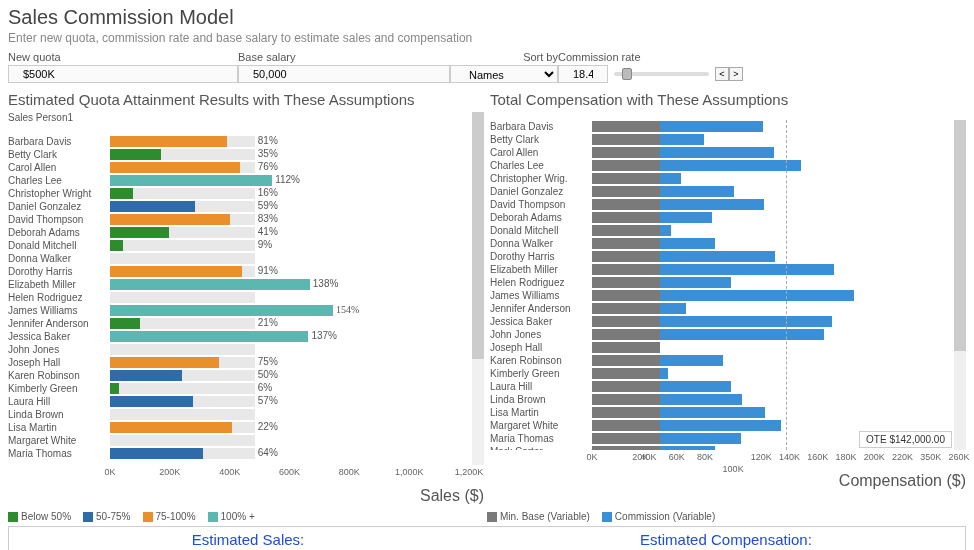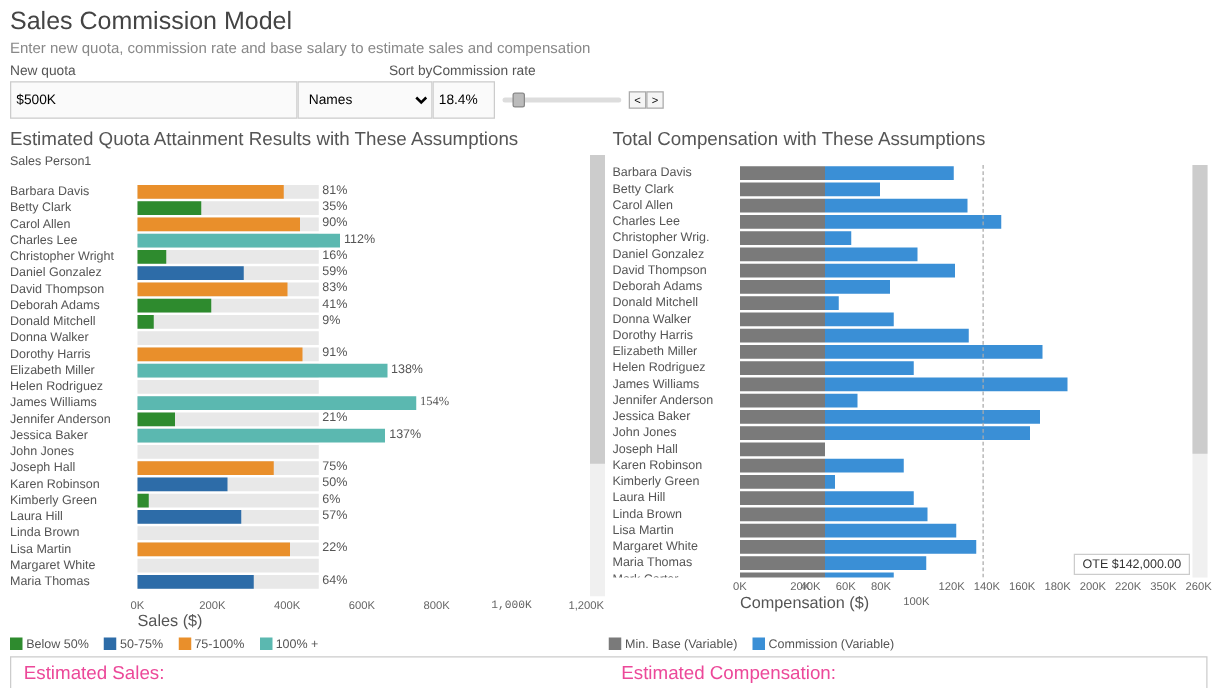--- a/index.html
+++ b/index.html
@@ -3,21 +3,21 @@
 <meta charset="utf-8">
 <style>
 * { box-sizing: border-box; margin: 0; padding: 0; }
 body { font-family: Arial, Helvetica, sans-serif; font-size: 11px; color: #333; background: #fff; width: 974px; }
 .container { padding: 6px 8px; }
 .title { font-size: 20px; font-weight: 400; color: #444; margin-bottom: 2px; }
 .subtitle { font-size: 12px; color: #888; margin-bottom: 6px; }
 .controls { display: flex; gap: 0; margin-bottom: 8px; }
 .control { display: flex; flex-direction: column; }
 .control-label { font-size: 11px; color: #555; margin-bottom: 2px; }
-.control input, .control select { border: 1px solid #ccc; padding: 2px 4px; font-size: 11px; background: #fafafa; height: 30px; }
+.control input, .control select { border: 1px solid #ccc; padding: 2px 14px; font-size: 11px; background: #fafafa; height: 18px; }
 .c-quota { width: 230px; }
 .c-salary { width: 212px; }
 .c-sort { width: 108px; align-items: flex-end; }
 .c-sort select { width: 100%; }
 .c-rate { width: 200px; }
 .rate-row { display: flex; align-items: center; gap: 6px; }
 .rate-row input { width: 50px; }
 .slider { position: relative; width: 95px; height: 4px; background: #ddd; border-radius: 2px; }
 .slider-thumb { position: absolute; left: 8px; top: -4px; width: 10px; height: 12px; background: #bbb; border: 1px solid #888; border-radius: 2px; }
 .spin { display: flex; }
@@ -41,46 +41,50 @@
 
 .c-below { background: #2e8b2e; }
 .c-mid { background: #2d6ca8; }
 .c-over { background: #e98f2b; }
 .c-full { background: #5bb8b0; }
 .c-base { background: #7a7a7a; }
 .c-comm { background: #3a8fd6; }
 
 .axis { display: flex; margin-top: 2px; margin-left: 102px; font-size: 9px; color: #666; position: relative; }
 .axis span { position: absolute; transform: translateX(-50%); }
-.axis-title { text-align: left; font-size: 13px; color: #555; margin-left: 102px; }
+.axis-title { text-align: right; font-size: 16px; color: #555; margin-top: 10px; margin-left: 102px; }
 
 .ote-box { position: absolute; right: 2px; bottom: 2px; background: #fff; border: 1px solid #ccc; padding: 2px 6px; font-size: 10px; }
 
 .legends { display: flex; margin-top: 6px; }
 .legend { flex: 1; display: flex; gap: 12px; font-size: 10px; color: #555; align-items: center; }
 .swatch { width: 10px; height: 10px; display: inline-block; margin-right: 3px; vertical-align: middle; }
 
 .summary { display: flex; border: 1px solid #ccc; margin-top: 4px; }
 .summary-col { flex: 1; padding: 4px 10px; }
-.summary-title { font-size: 15px; color: #ec4899; margin-bottom: 4px; }
+.summary-title { font-size: 15px; color: #1d4ed8; margin-bottom: 4px; text-align: center; }
 .summary-row { display: flex; justify-content: space-between; align-items: baseline; }
 .summary-lbl { font-size: 11px; color: #b07c2e; font-weight: bold; }
 .summary-val { font-size: 20px; color: #333; font-weight: 400; }
 </style>
 </head>
 <body>
 <div class="container">
 
 <div class="title">Sales Commission Model</div>
 <div class="subtitle">Enter new quota, commission rate and base salary to estimate sales and compensation</div>
 
 <div class="controls">
   <div class="control c-quota">
     <div class="control-label">New quota</div>
     <input value="$500K" style="">
+  </div>
+  <div class="control c-salary">
+    <div class="control-label">Base salary</div>
+    <input value="50,000" style="">
   </div>
   <div class="control c-sort">
     <div class="control-label">Sort by</div>
     <select><option>Names</option></select>
   </div>
   <div class="control c-rate">
     <div class="control-label">Commission rate</div>
     <div class="rate-row">
       <input value="18.4%" style="">
       <div class="slider">
@@ -115,21 +119,21 @@
                 <div class="bar-bg" style="width: 40%;"></div>
                 <div class="bar-fill c-below" style="width: 14%;"></div>
                 <div class="bar-txt" style="left: calc(40% + 3px); text-align: center;">35%</div>
               </div>
             </div>
             <div class="bar-row">
               <div class="bar-label">Carol Allen</div>
               <div class="bar-area">
                 <div class="bar-bg" style="width: 40%;"></div>
                 <div class="bar-fill c-over" style="width: 36%;"></div>
-                <div class="bar-txt" style="left: calc(40% + 3px);">90%</div>
+                <div class="bar-txt" style="left: calc(40% + 3px);">76%</div>
               </div>
             </div>
             <div class="bar-row">
               <div class="bar-label">Charles Lee</div>
               <div class="bar-area">
                 <div class="bar-bg" style="width: 40%;"></div>
                 <div class="bar-fill c-full" style="width: 44.8%;"></div>
                 <div class="bar-txt" style="left: calc(44.8% + 3px);">112%</div>
               </div>
             </div>
@@ -297,21 +301,21 @@
               </div>
             </div>
           </div>
     </div>
     <div class="axis" id="left-axis" style="height: 10px;">
           <span style="left: 0%;">0K</span>
           <span style="left: 16%;">200K</span>
           <span style="left: 32%;">400K</span>
           <span style="left: 48%;">600K</span>
           <span style="left: 64%;">800K</span>
-          <span style="left: 80%; font-family: Liberation Mono, monospace;">1,000K</span>
+          <span style="left: 80%;">1,000K</span>
           <span style="left: 96%;">1,200K</span>
         </div>
     <div class="axis-title">Sales ($)</div>
   </div>
   <div class="chart-col">
     <div class="chart-title">Total Compensation with These Assumptions</div>
     <div class="chart-wrap">
       <div class="scroll-thumb"></div>
       <div class="chart-body" id="right-bars">
 

